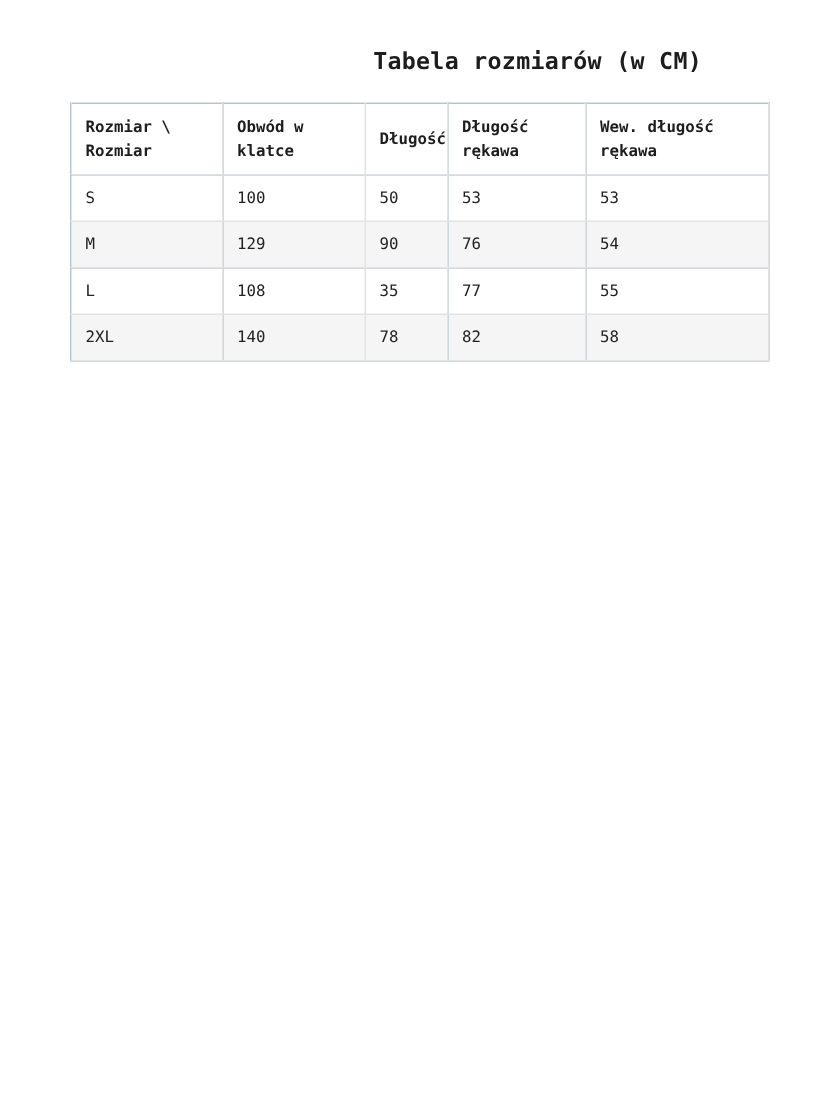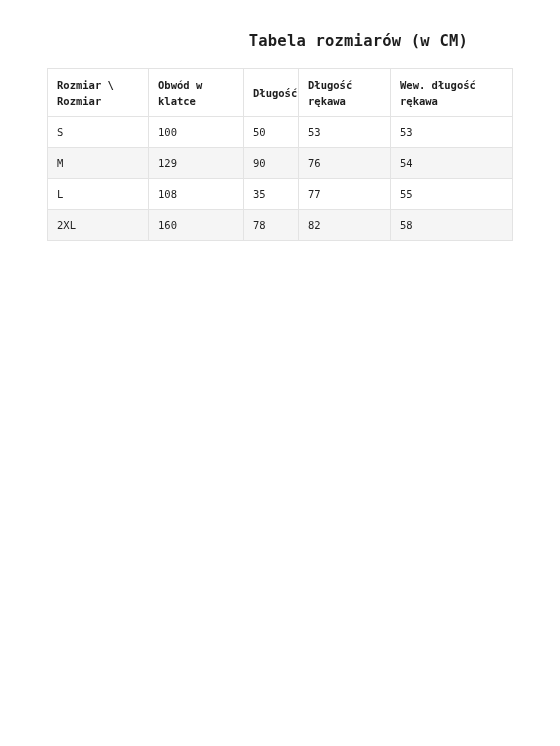--- a/index.html
+++ b/index.html
@@ -137,21 +137,21 @@
         </tr>
         <tr>
           <td>L</td>
           <td>108</td>
           <td>35</td>
           <td>77</td>
           <td>55</td>
         </tr>
         <tr>
           <td>2XL</td>
-          <td>160</td>
+          <td>140</td>
           <td>78</td>
           <td>82</td>
           <td>58</td>
         </tr>
       </tbody>
     </table>
   </div>
 
 </div>
 

